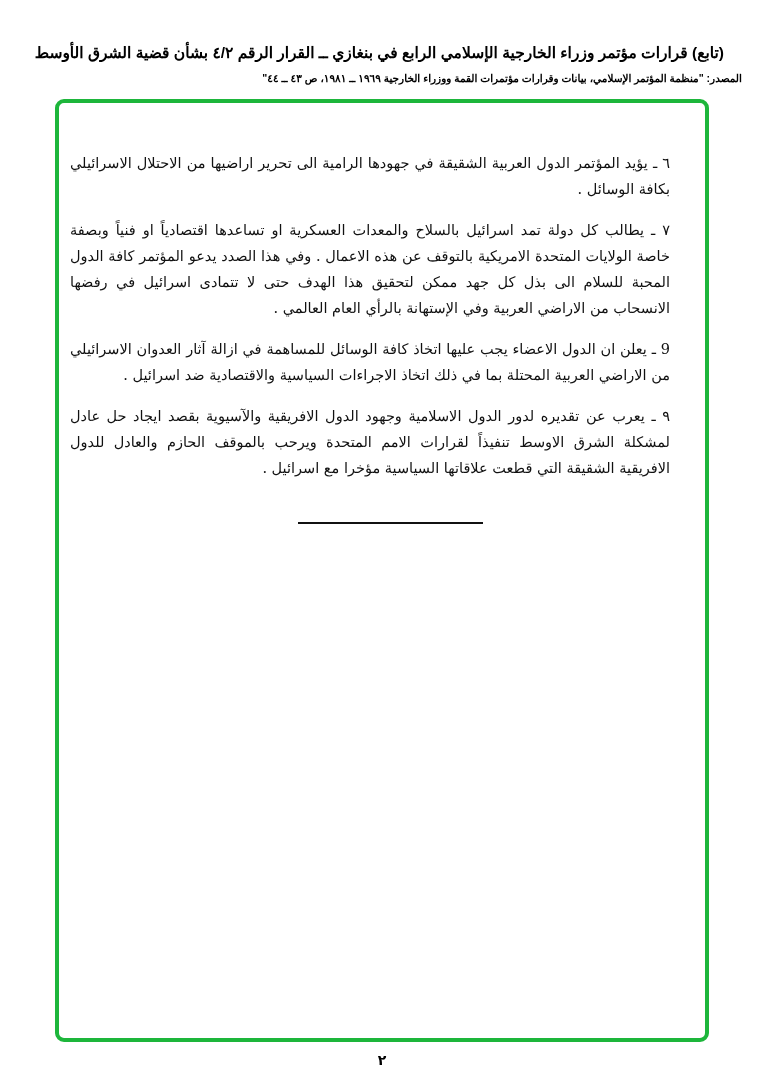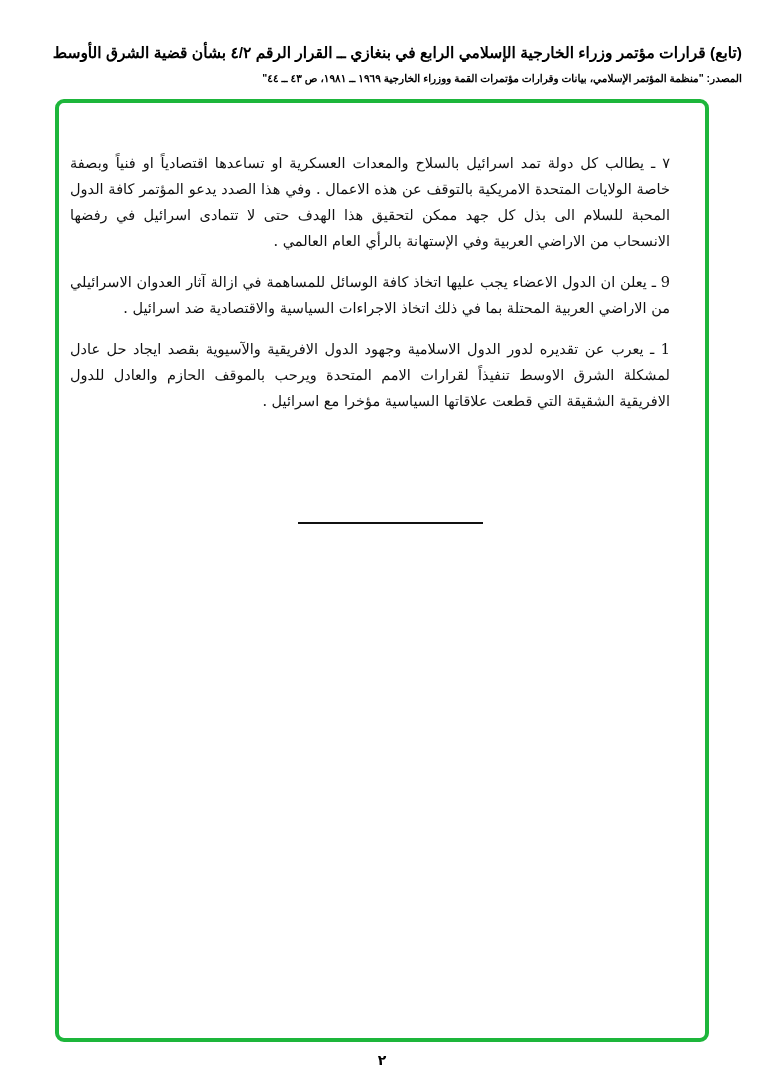--- a/index.html
+++ b/index.html
@@ -1,18 +1,18 @@
 <!DOCTYPE html>
 <html><head>
 <meta charset="utf-8">
 <style>
   html, body { margin: 0; padding: 0; background: #ffffff; }
   body { width: 764px; height: 1082px; position: relative; overflow: hidden; }
   .header-title {
-    position: absolute; top: 44px; left: 30px; right: 22px;
+    position: absolute; top: 44px; left: 30px; right: 40px;
     direction: rtl; text-align: right;
     font-family: "Liberation Sans", sans-serif; font-weight: bold;
     font-size: 15.5px; color: #000; white-space: nowrap; letter-spacing: -0.2px;
   }
   .header-source {
     position: absolute; top: 72px; left: 100px; right: 22px;
     direction: rtl; text-align: right;
     font-family: "Liberation Sans", sans-serif; font-weight: bold;
     font-size: 10.5px; color: #000; white-space: nowrap;
   }
@@ -36,20 +36,21 @@
 </style>
 </head>
 <body>
 
 <div class="header-title">(تابع) قرارات مؤتمر وزراء الخارجية الإسلامي الرابع في بنغازي ــ القرار الرقم ٤/٢ بشأن قضية الشرق الأوسط</div>
 <div class="header-source">المصدر: "منظمة المؤتمر الإسلامي، بيانات وقرارات مؤتمرات القمة ووزراء الخارجية ١٩٦٩ ــ ١٩٨١، ص ٤٣ ــ ٤٤"</div>
 
 <div class="frame" style="border-color: rgb(29, 182, 59);"></div>
 
 <div class="body-text">
+  <p class="para">٦ ـ يؤيد المؤتمر الدول العربية الشقيقة في جهودها الرامية الى تحرير اراضيها من الاحتلال الاسرائيلي بكافة الوسائل .</p>
   <p class="para">٧ ـ يطالب كل دولة تمد اسرائيل بالسلاح والمعدات العسكرية او تساعدها اقتصادياً او فنياً وبصفة خاصة الولايات المتحدة الامريكية بالتوقف عن هذه الاعمال . وفي هذا الصدد يدعو المؤتمر كافة الدول المحبة للسلام الى بذل كل جهد ممكن لتحقيق هذا الهدف حتى لا تتمادى اسرائيل في رفضها الانسحاب من الاراضي العربية وفي الإستهانة بالرأي العام العالمي .</p>
   <p class="para">9 ـ يعلن ان الدول الاعضاء يجب عليها اتخاذ كافة الوسائل للمساهمة في ازالة آثار العدوان الاسرائيلي من الاراضي العربية المحتلة بما في ذلك اتخاذ الاجراءات السياسية والاقتصادية ضد اسرائيل .</p>
-  <p class="para">1 ـ يعرب عن تقديره لدور الدول الاسلامية وجهود الدول الافريقية والآسيوية بقصد ايجاد حل عادل لمشكلة الشرق الاوسط تنفيذاً لقرارات الامم المتحدة ويرحب بالموقف الحازم والعادل للدول الافريقية الشقيقة التي قطعت علاقاتها السياسية مؤخرا مع اسرائيل .</p>
+  <p class="para">٩ ـ يعرب عن تقديره لدور الدول الاسلامية وجهود الدول الافريقية والآسيوية بقصد ايجاد حل عادل لمشكلة الشرق الاوسط تنفيذاً لقرارات الامم المتحدة ويرحب بالموقف الحازم والعادل للدول الافريقية الشقيقة التي قطعت علاقاتها السياسية مؤخرا مع اسرائيل .</p>
 </div>
 
 <div class="rule"></div>
 
 <div class="page-num">٢</div>
 
 </body></html>

